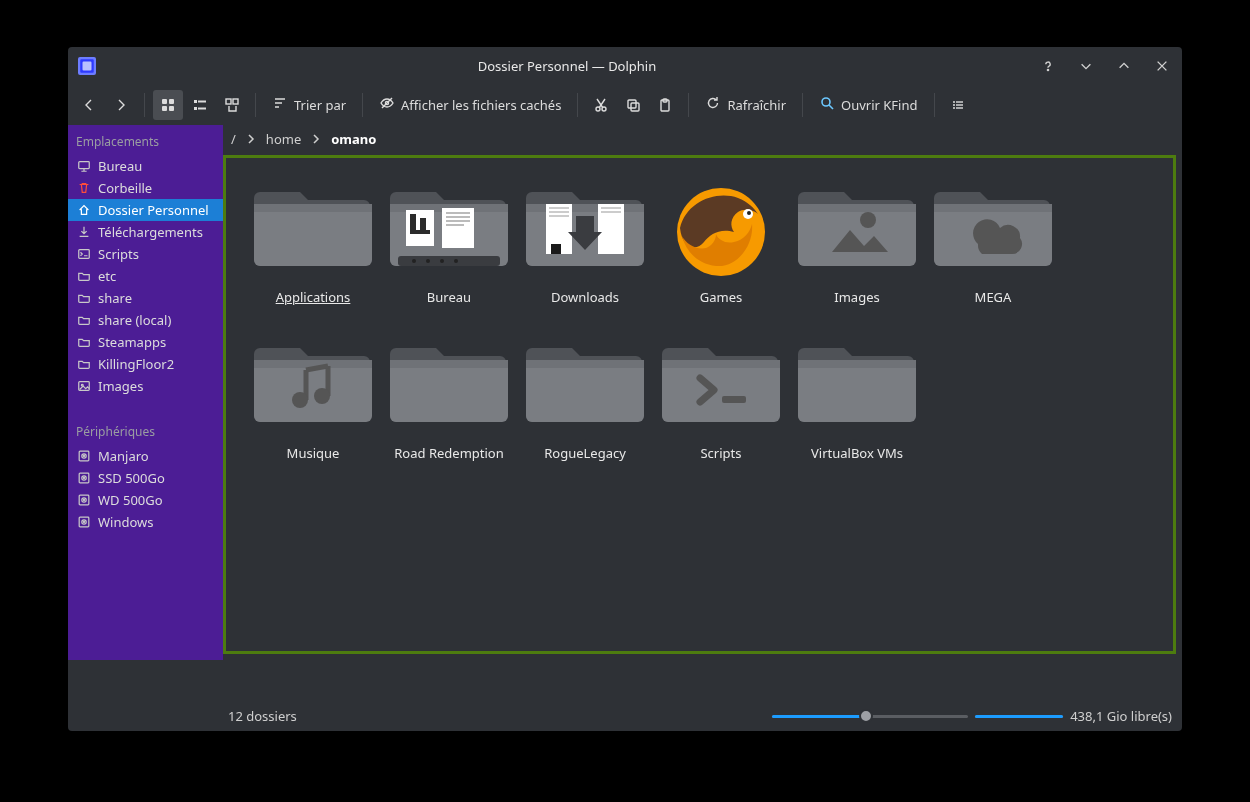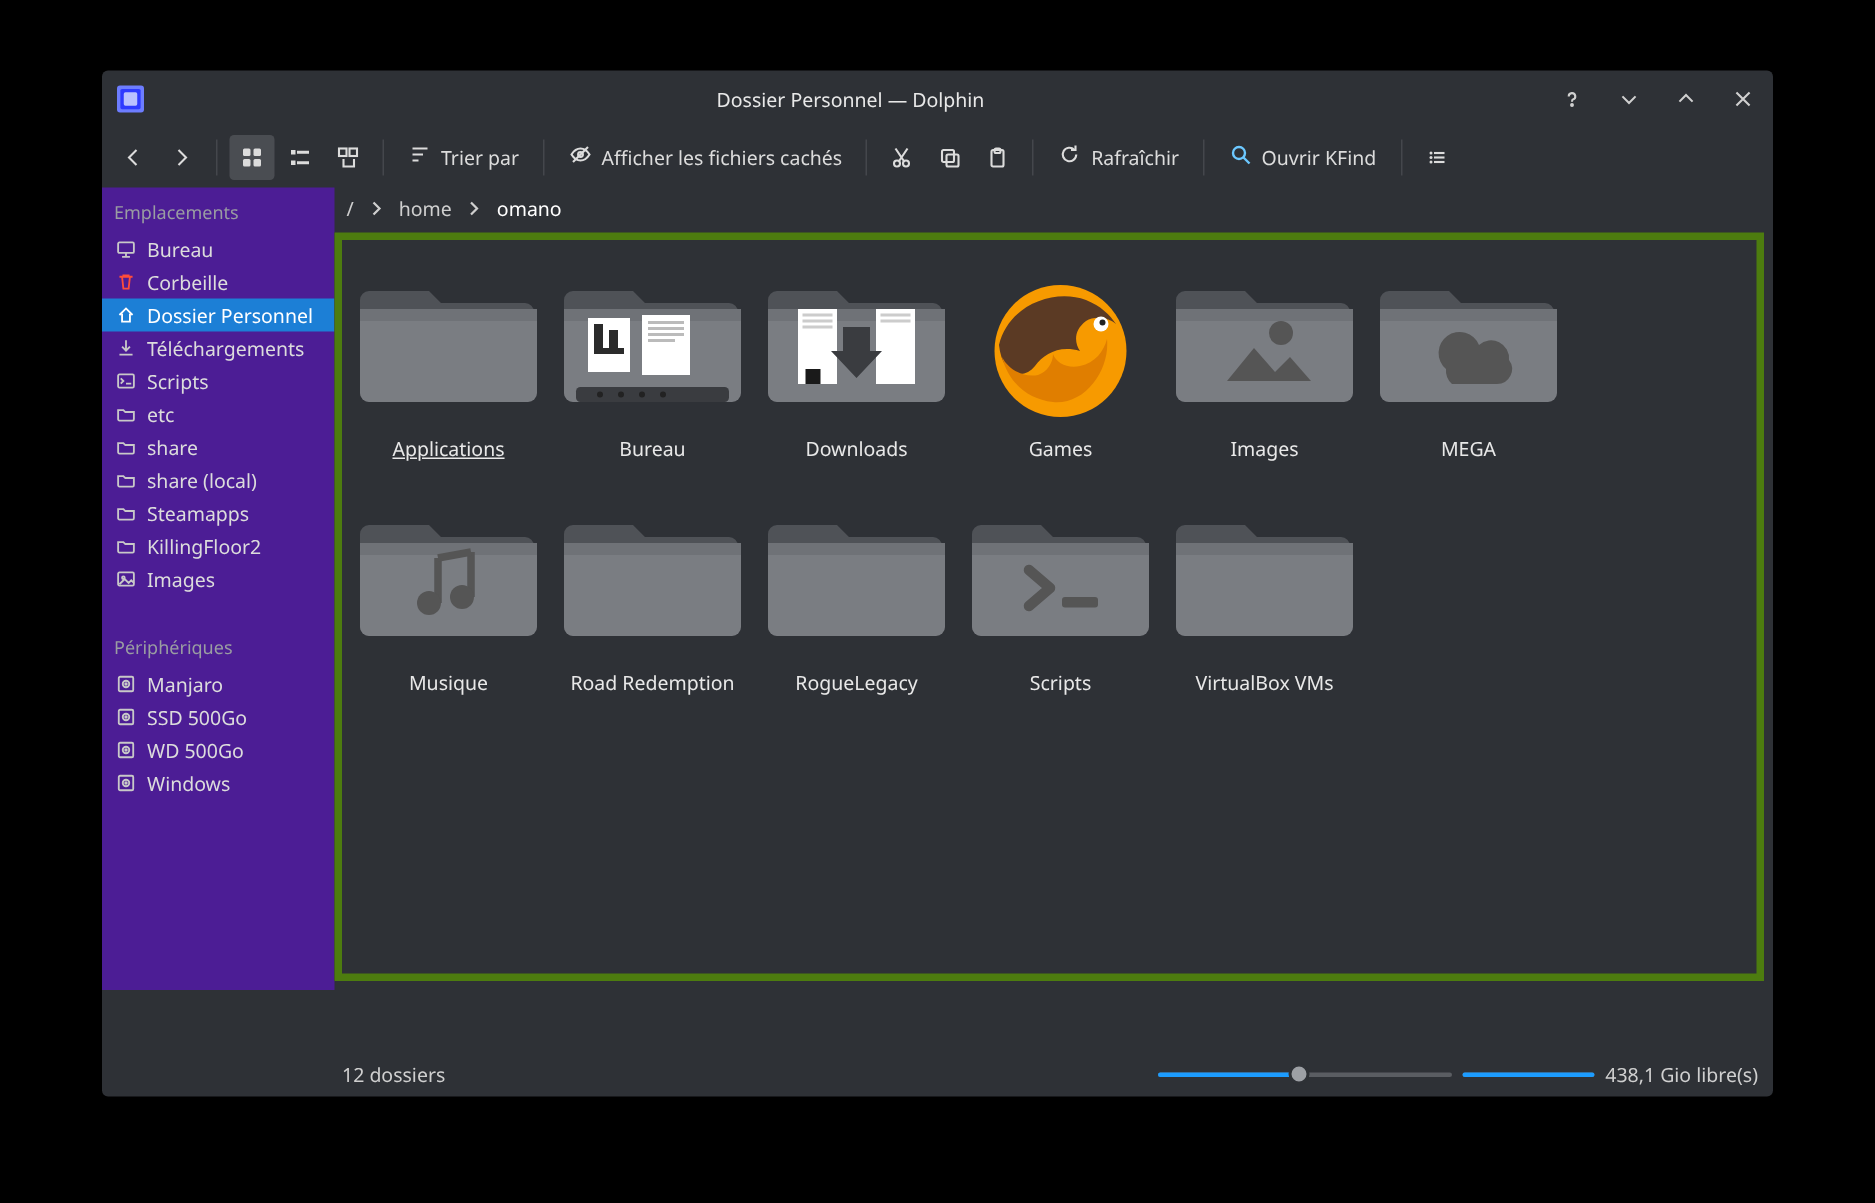--- a/index.html
+++ b/index.html
@@ -103,32 +103,32 @@
   .main-col { flex:1; display:flex; flex-direction:column; min-width:0; }
   .breadcrumb {
     height: 28px;
     display:flex;
     align-items:center;
     gap:10px;
     padding: 0 8px;
     color:#cfcfcf;
   }
   .breadcrumb .crumb { cursor:pointer; }
-  .breadcrumb .crumb.current { color:#fff; font-weight:400; }
+  .breadcrumb .crumb.current { color:#fff; font-weight:700; }
   .breadcrumb .chev svg { width:10px; height:10px; }
 
   .content {
     flex:1;
     margin: 2px 6px 6px 0;
-    border: 5px solid #4d7c0f;
+    border: 3px solid #4d7c0f;
     background:#2e3136;
     display:flex;
     flex-wrap:wrap;
     align-content:flex-start;
-    padding: 14px 6px;
+    padding: 14px 22px;
     gap: 8px 6px;
     overflow:auto;
   }
   .item {
     width: 130px;
     height: 148px;
     display:flex;
     flex-direction:column;
     align-items:center;
     justify-content:flex-start;

